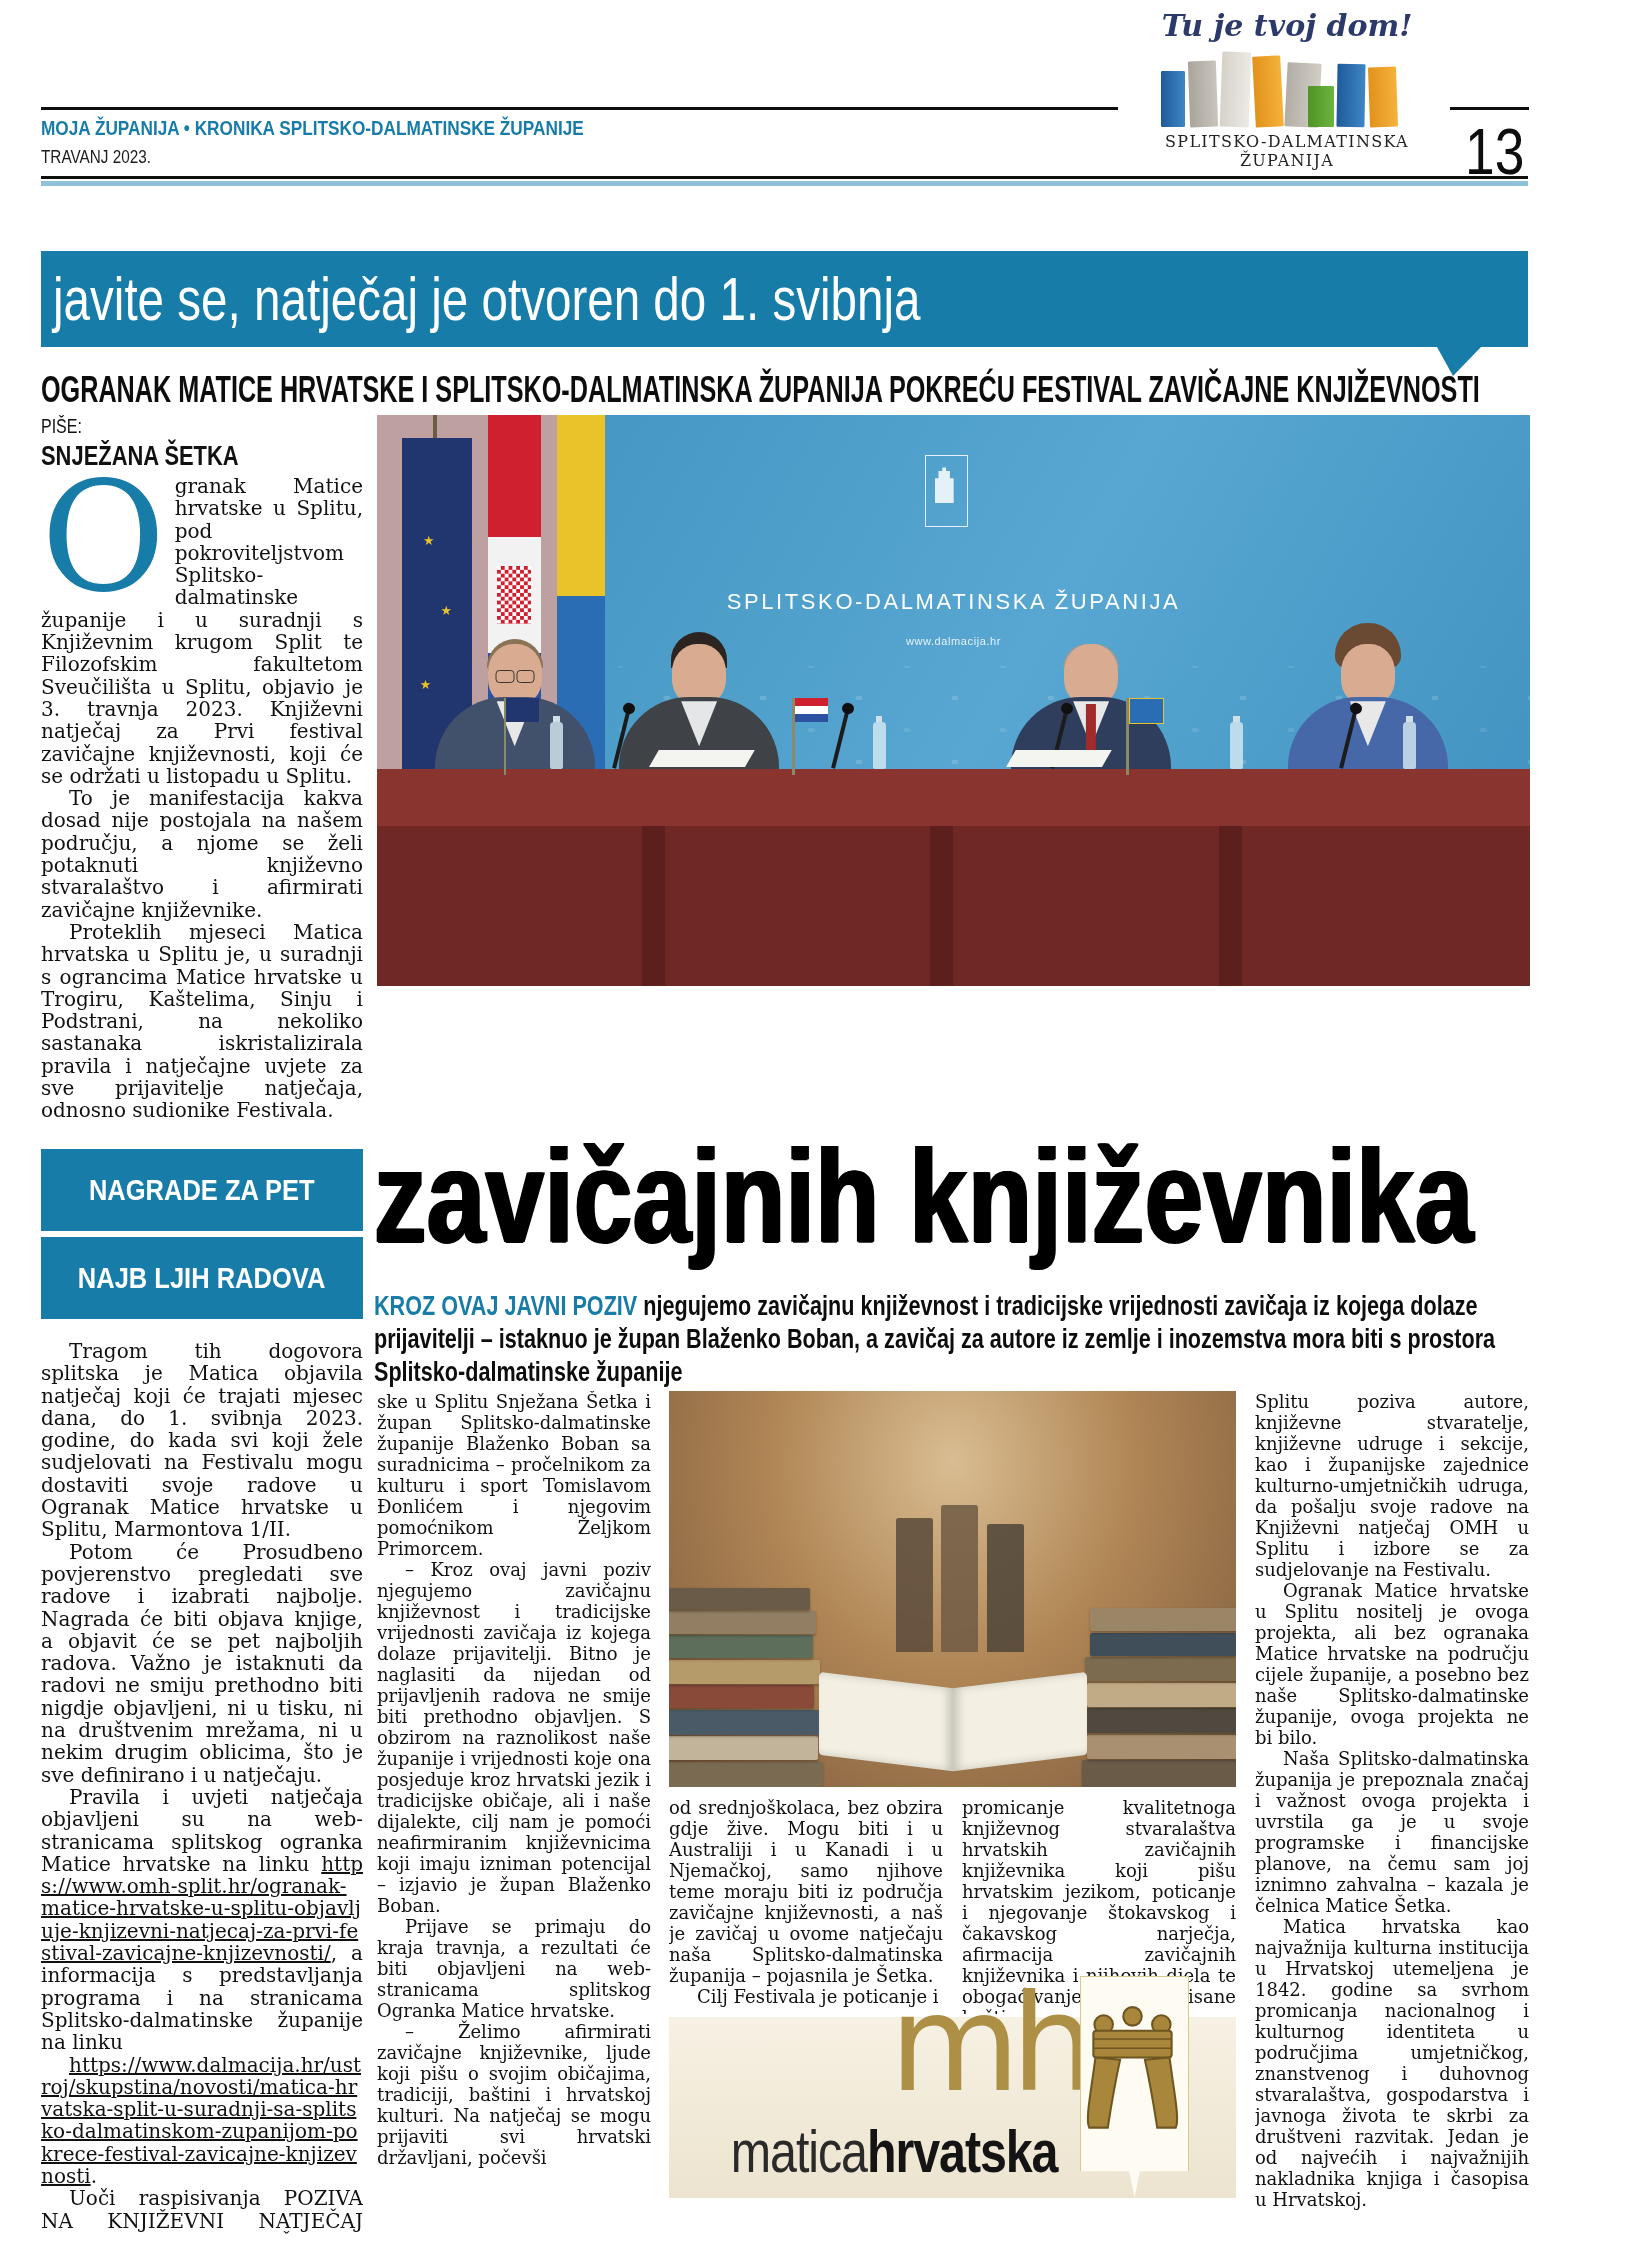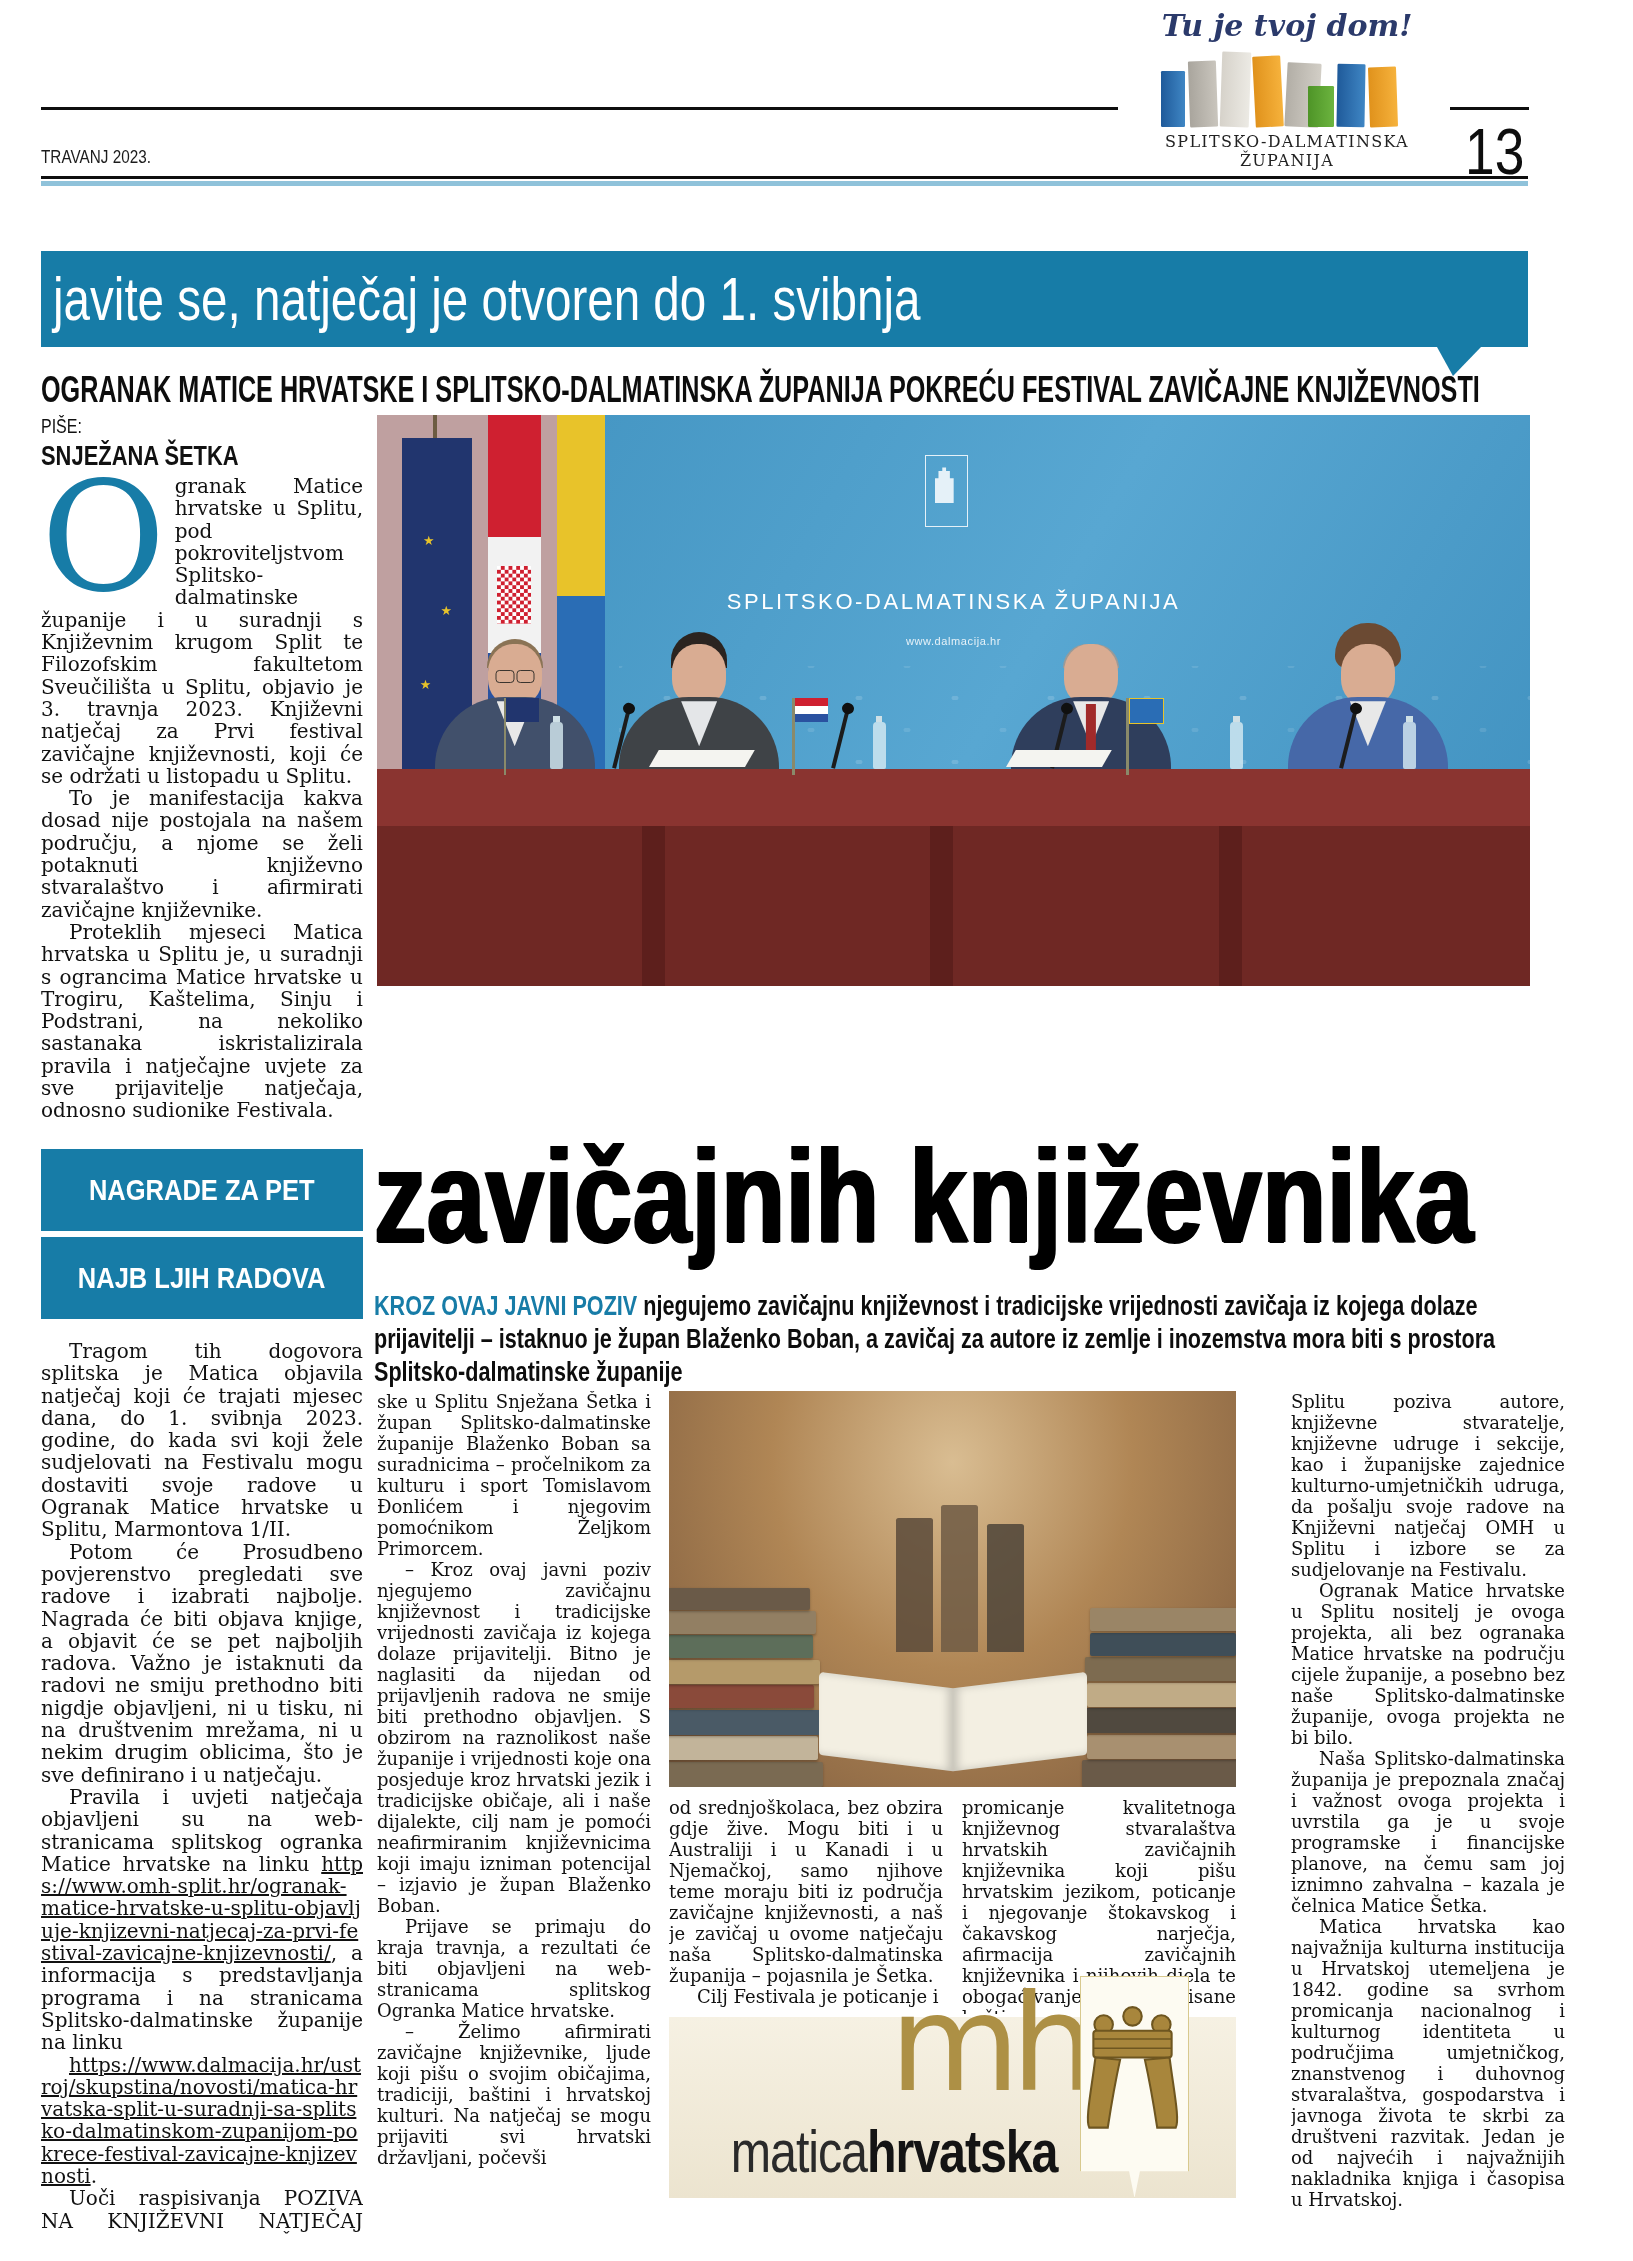--- a/index.html
+++ b/index.html
@@ -136,20 +136,21 @@
                 border:1.9px solid #d8c98e;
                 clip-path:polygon(0 0,100% 0,100% 88%,55% 88%,50% 100%,45% 88%,0 88%);}
 </style>
 </head>
 <body>
 
 <div class="page">
 
   <div class="abs rule" style="left:41px;top:107px;width:1077px;height:3.2px;"></div>
   <div class="abs rule" style="left:1450px;top:107px;width:79px;height:3.2px;"></div>
+  <div class="abs kicker sans"><span class="cond">MOJA ŽUPANIJA • KRONIKA SPLITSKO-DALMATINSKE ŽUPANIJE</span></div>
   <div class="abs date-line sans"><span class="cond">TRAVANJ 2023.</span></div>
   <div class="abs rule" style="left:41px;top:176px;width:1487px;height:3.2px;"></div>
   <div class="abs bluestrip"></div>
 
   <div class="abs brand">
     <div class="brand-tag">Tu je tvoj dom!</div>
     <div class="books-row">
       <span class="bk" style="left:36px;width:24px;height:56px;background:linear-gradient(90deg,#1f5a9a,#3f86c4);"></span>
       <span class="bk" style="left:64px;width:28px;height:66px;background:linear-gradient(90deg,#a9a59d,#c9c5bd);transform:rotate(-2deg);"></span>
       <span class="bk" style="left:96px;width:29px;height:75px;background:linear-gradient(90deg,#d6d2ca,#eceae4);transform:rotate(2deg);"></span>
@@ -313,21 +314,21 @@
   <div class="col colN" style="left:669px;top:1797px;height:217px;overflow:hidden;">
     <p class="body-p">od srednjoškolaca, bez obzira gdje žive. Mogu biti i u Australiji i u Kanadi i u Njemačkoj, samo njihove teme moraju biti iz područja zavičajne književnosti, a naš je zavičaj u ovome natječaju naša Splitsko-dalmatinska županija – pojasnila je Šetka.</p>
     <p class="body-p indent">Cilj Festivala je poticanje i</p>
   </div>
 
   <div class="col colN" style="left:962px;top:1797px;height:217px;overflow:hidden;">
     <p class="body-p">promicanje kvalitetnoga književnog stvaralaštva hrvatskih zavičajnih književnika koji pišu hrvatskim jezikom, poticanje i njegovanje štokavskog i čakavskog narječja, afirmacija zavičajnih književnika i njihovih djela te obogaćivanje hrvatske pisane baštine.</p>
 
   </div>
 
-  <div class="col colN" style="left:1255px;top:1391px;height:855px;overflow:hidden;margin-left:36px;">
+  <div class="col colN" style="left:1255px;top:1391px;height:855px;overflow:hidden;">
     <p class="body-p">Splitu poziva autore, književne stvaratelje, književne udruge i sekcije, kao i županijske zajednice kulturno-umjetničkih udruga, da pošalju svoje radove na Književni natječaj OMH u Splitu i izbore se za sudjelovanje na Festivalu.</p>
     <p class="body-p indent">Ogranak Matice hrvatske u Splitu nositelj je ovoga projekta, ali bez ogranaka Matice hrvatske na području cijele županije, a posebno bez naše Splitsko-dalmatinske županije, ovoga projekta ne bi bilo.</p>
     <p class="body-p indent">Naša Splitsko-dalmatinska županija je prepoznala značaj i važnost ovoga projekta i uvrstila ga je u svoje programske i financijske planove, na čemu sam joj iznimno zahvalna – kazala je čelnica Matice Šetka.</p>
     <p class="body-p indent">Matica hrvatska kao najvažnija kulturna institucija u Hrvatskoj utemeljena je 1842. godine sa svrhom promicanja nacionalnog i kulturnog identiteta u područjima umjetničkog, znanstvenog i duhovnog stvaralaštva, gospodarstva i javnoga života te skrbi za društveni razvitak. Jedan je od najvećih i najvažnijih nakladnika knjiga i časopisa u Hrvatskoj.</p>
   </div>
 
   <div class="abs mh-box">
     <div class="mh-mono">mh</div>
     <div class="mh-word">
       <span class="cond"><b class="light">matica</b><b class="bold">hrvatska</b></span>

